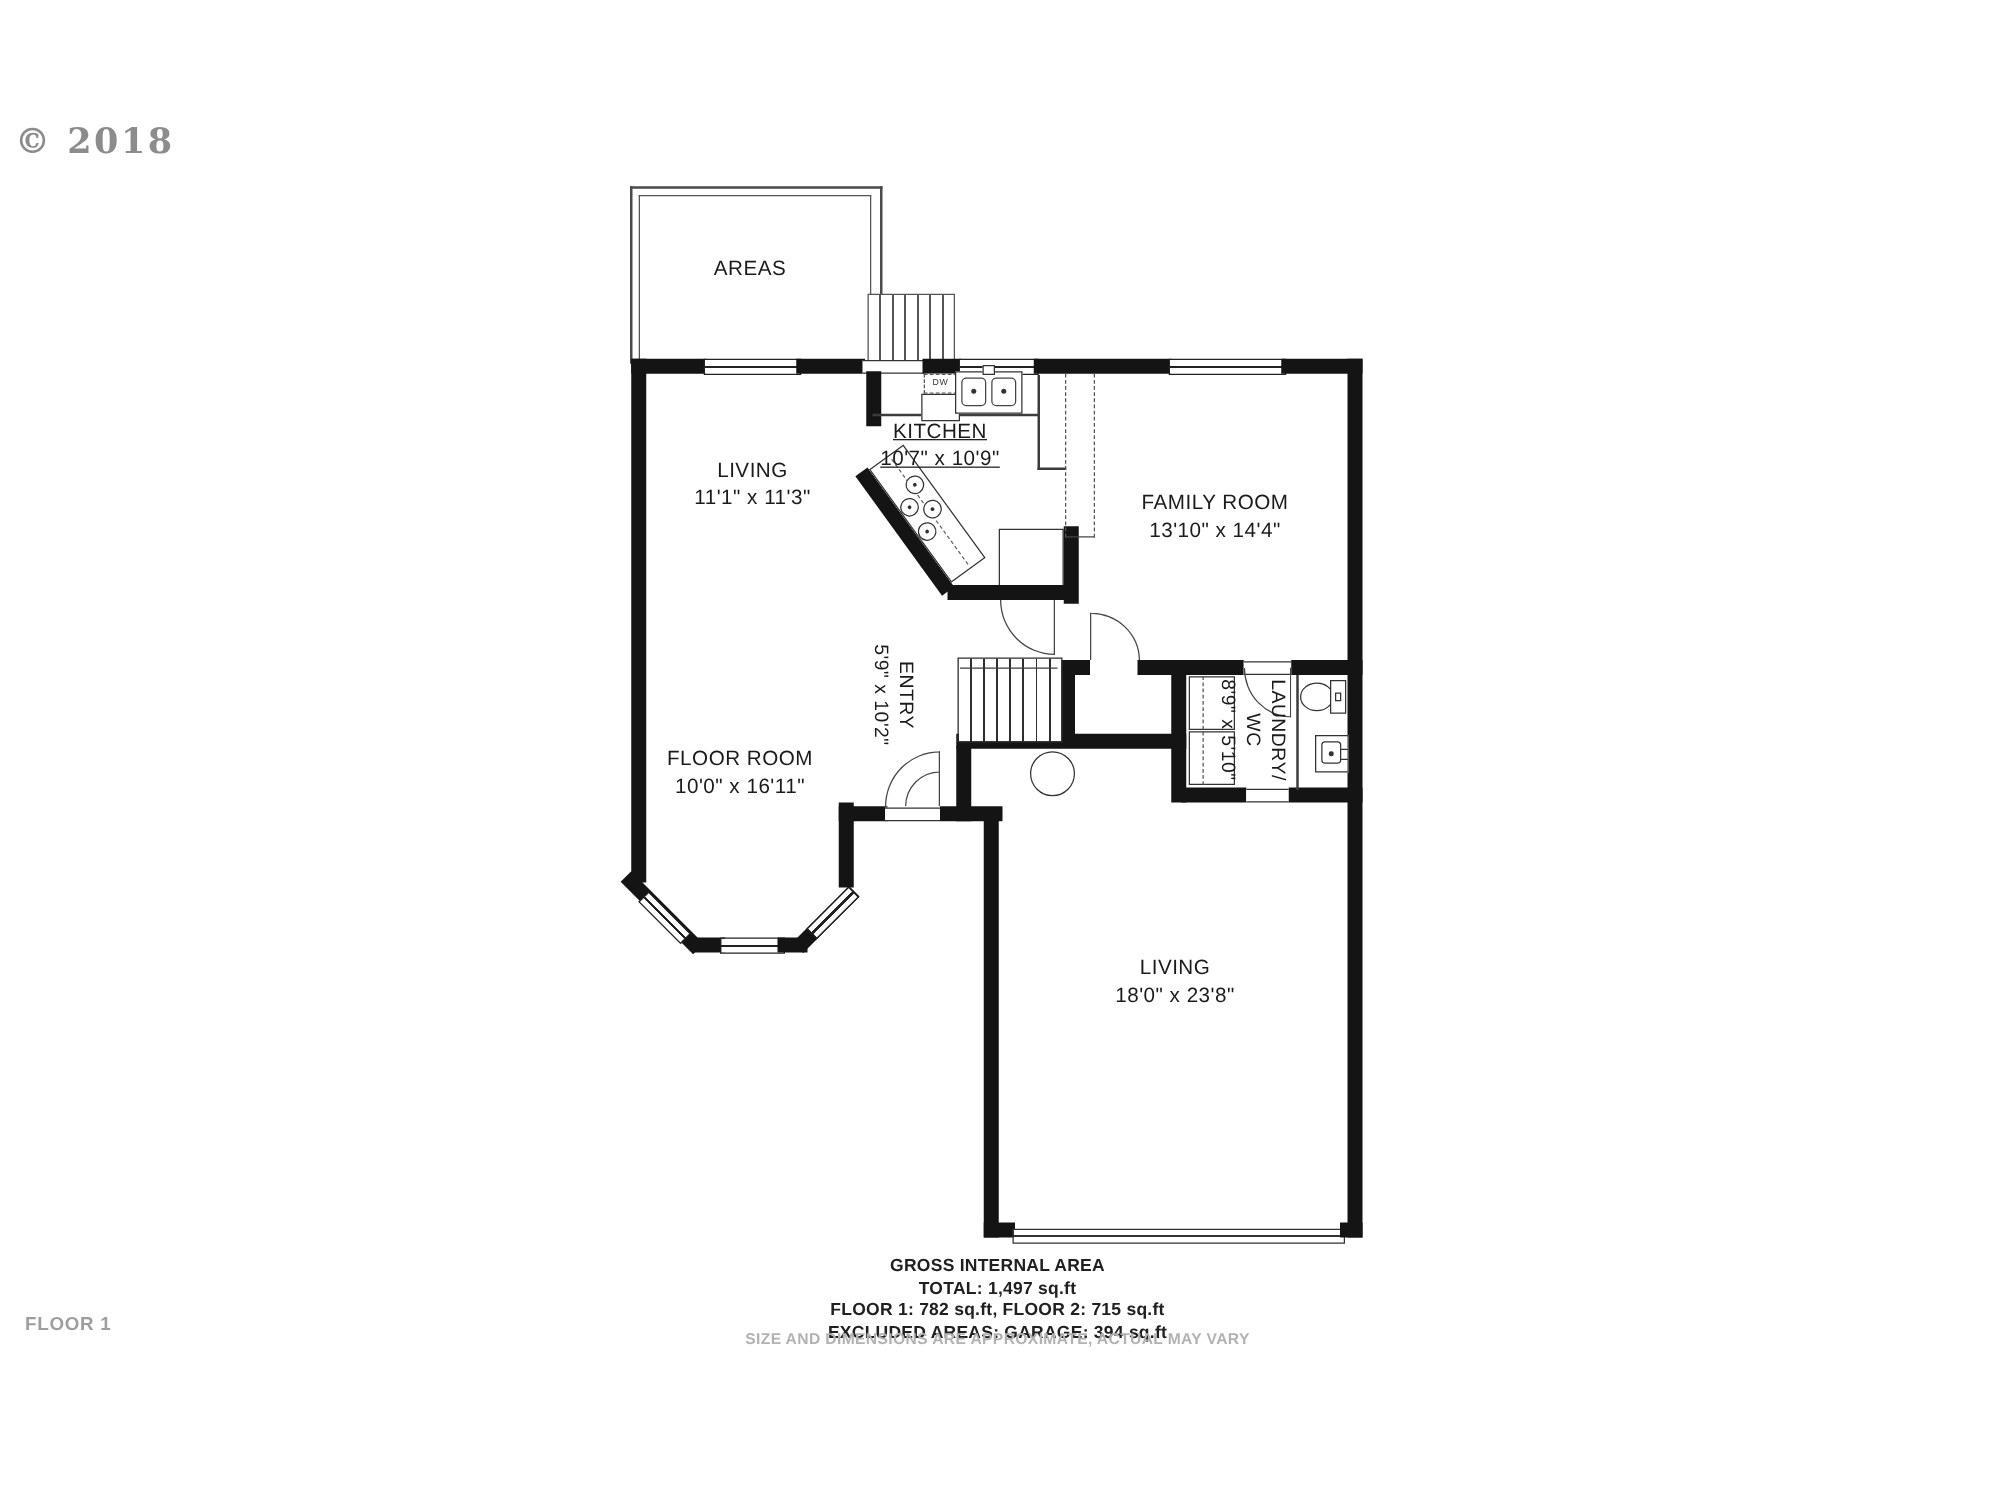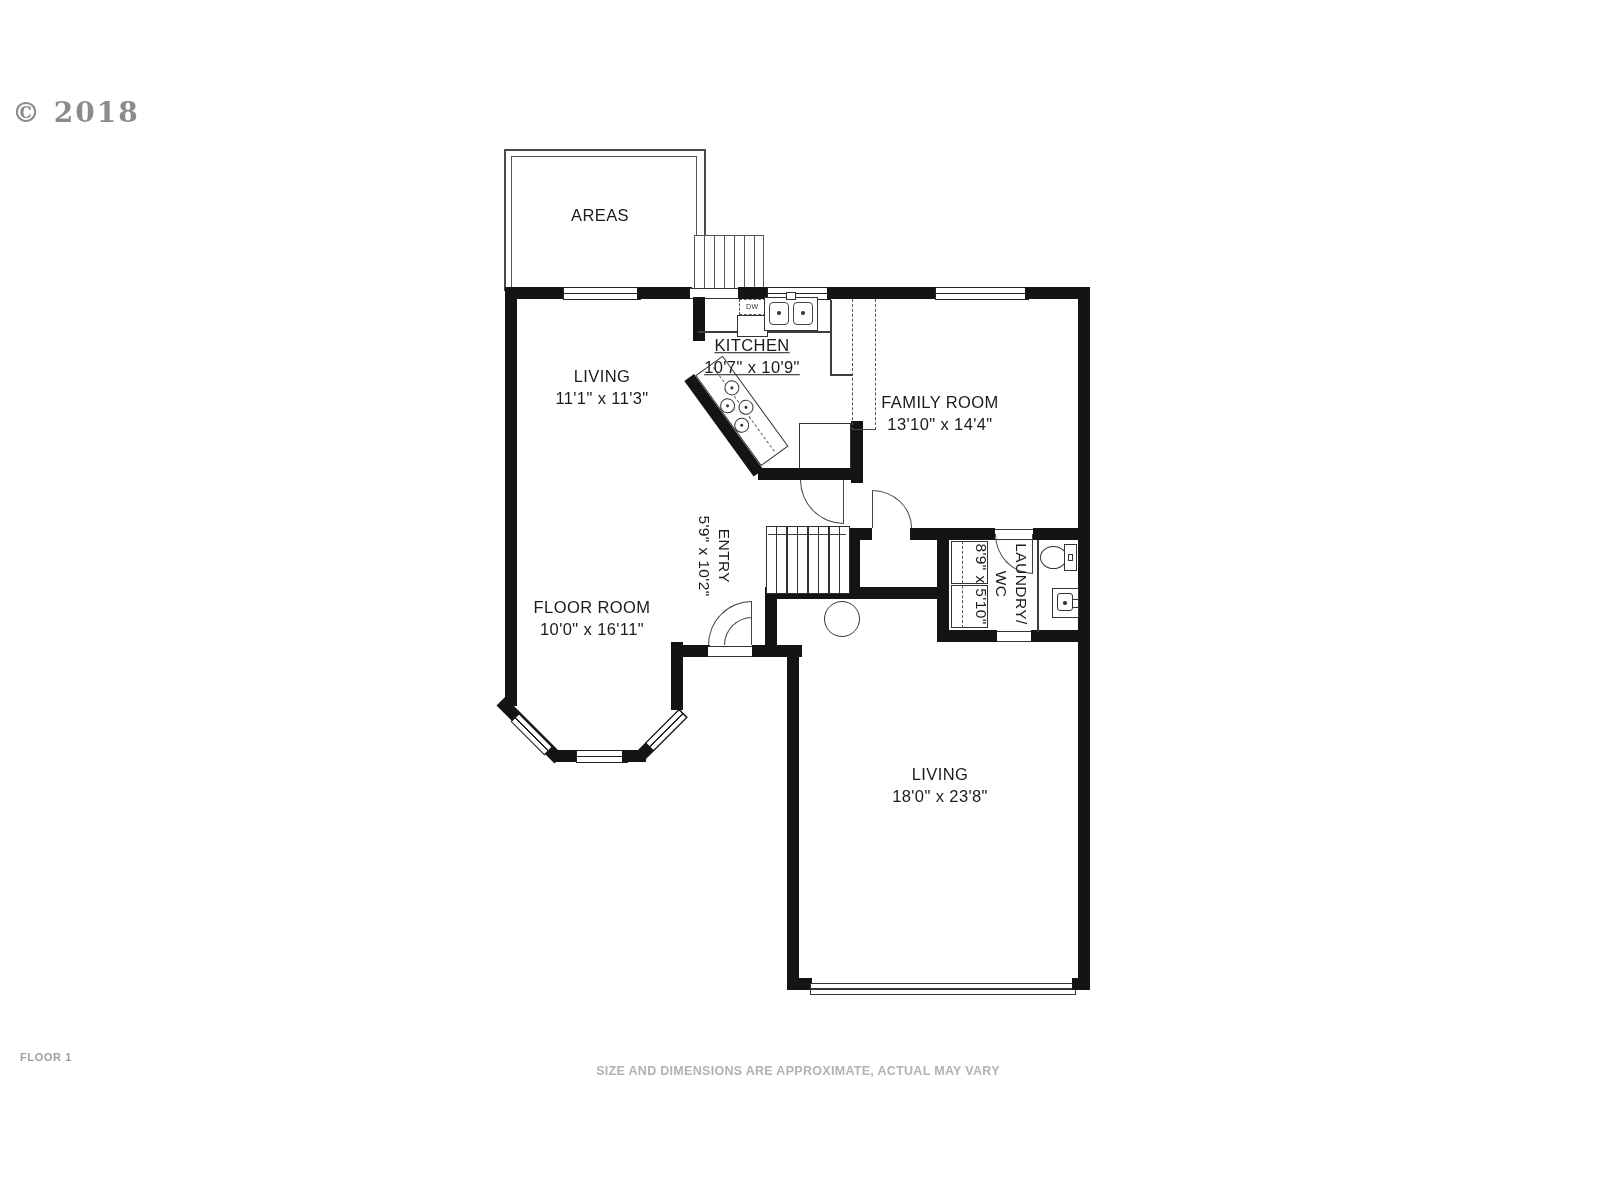--- a/index.html
+++ b/index.html
@@ -24,34 +24,40 @@
           font-size:16.5px;letter-spacing:.4px;color:#1b1b1b;font-weight:500;
           line-height:1.32;white-space:nowrap;}
   .vlabel{position:absolute;transform:translate(-50%,-50%) rotate(90deg);text-align:center;
           font-size:15.5px;letter-spacing:.4px;color:#1b1b1b;font-weight:500;
           line-height:1.3;white-space:nowrap;}
   .dw-label{position:absolute;font-size:7px;color:#333;letter-spacing:.5px;}
   .summary{position:absolute;left:598px;top:1004px;width:400px;text-align:center;
            font-size:14px;font-weight:600;color:#202020;line-height:17.5px;letter-spacing:.2px;}
   .disclaimer{position:absolute;left:568px;top:1064px;width:460px;text-align:center;
               font-size:12.5px;font-weight:600;color:#b2b2b2;letter-spacing:.3px;}
-  .floor-tag{position:absolute;left:20px;top:1051px;font-size:11px;font-weight:600;
+  .floor-tag{position:absolute;left:20px;top:1051px;font-size:15px;font-weight:600;
              color:#9e9e9e;letter-spacing:.6px;}
   .copyright{position:absolute;left:12px;top:96px;font-family:"DejaVu Serif", serif;
              font-size:28px;font-weight:700;color:#8c8c8c;letter-spacing:2px;}
   .dot{position:absolute;background:#333;border-radius:50%;}
   .burner{position:absolute;width:13px;height:13px;border:1px solid #333;border-radius:50%;background:#fff;}
 </style>
 </head>
 <body>
 
 <div id="canvas">
 
   <div class="copyright">© 2018</div>
   <div class="floor-tag">FLOOR 1</div>
+  <div class="summary">
+    <div>GROSS INTERNAL AREA</div>
+    <div>TOTAL: 1,497 sq.ft</div>
+    <div>FLOOR 1: 782 sq.ft, FLOOR 2: 715 sq.ft</div>
+    <div>EXCLUDED AREAS: GARAGE: 394 sq.ft</div>
+  </div>
   <div class="disclaimer">SIZE AND DIMENSIONS ARE APPROXIMATE, ACTUAL MAY VARY</div>
 
   <div class="rail" style="left:504px;top:149px;width:198px;height:140px;"></div>
   <div class="rail-inner" style="left:511px;top:156px;width:184px;height:133px;"></div>
   <div class="stairs" style="left:694px;top:235px;width:68px;height:57px;background:repeating-linear-gradient(90deg,#fff 0 8.5px,#555 8.5px 10px);border-color:#555;"></div>
 
   <div class="wall" style="left:505px;top:287px;width:60px;height:12px;"></div>
   <div class="window" style="left:563px;top:287px;width:76px;height:11px;"></div>
   <div class="wall" style="left:637px;top:287px;width:55px;height:12px;"></div>
   <div class="thresh" style="left:690px;top:288px;width:50px;height:9px;"></div>
@@ -163,21 +169,21 @@
     <div>AREAS</div>
   </div>
   <div class="rlabel" style="left:602px;top:388px;">
     <div>LIVING</div>
     <div>11'1" x 11'3"</div>
   </div>
   <div class="rlabel" style="left:752px;top:357px;text-decoration:underline;">
     <div>KITCHEN</div>
     <div>10'7" x 10'9"</div>
   </div>
-  <div class="rlabel" style="left:940px;top:414px;">
+  <div class="rlabel" style="left:972px;top:414px;">
     <div>FAMILY ROOM</div>
     <div>13'10" x 14'4"</div>
   </div>
   <div class="rlabel" style="left:592px;top:619px;">
     <div>FLOOR ROOM</div>
     <div>10'0" x 16'11"</div>
   </div>
   <div class="rlabel" style="left:940px;top:786px;">
     <div>LIVING</div>
     <div>18'0" x 23'8"</div>

